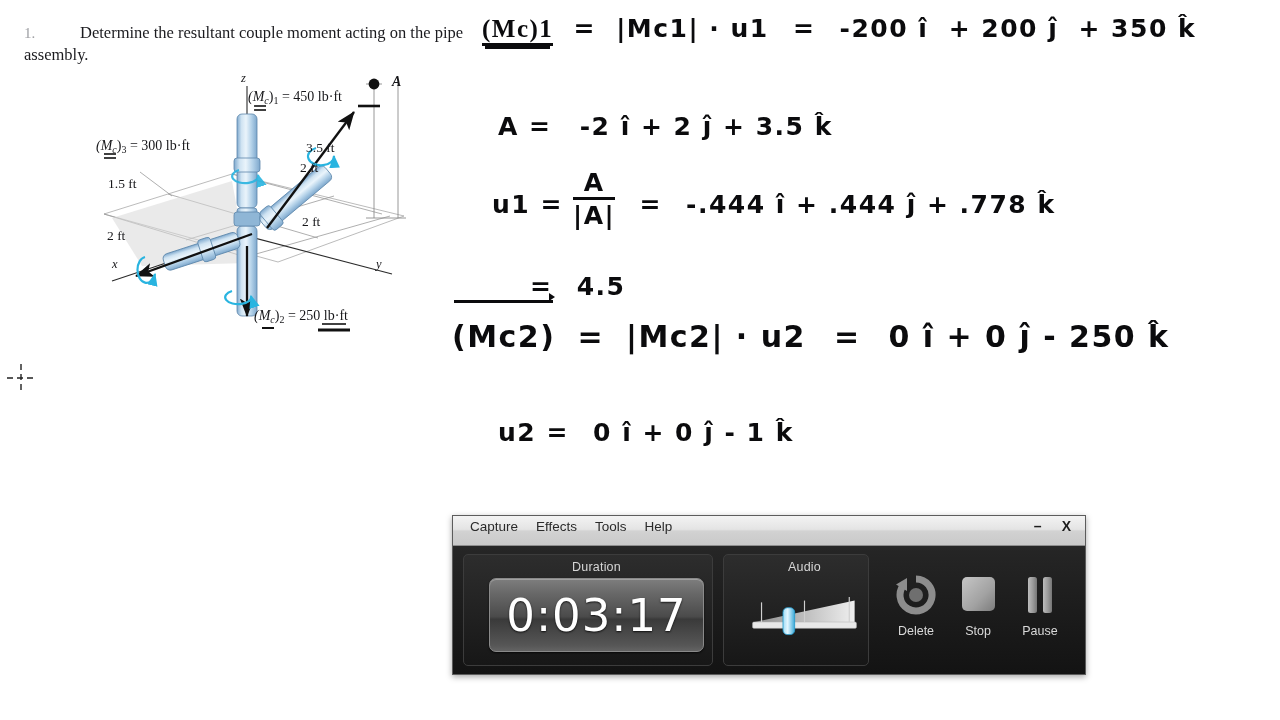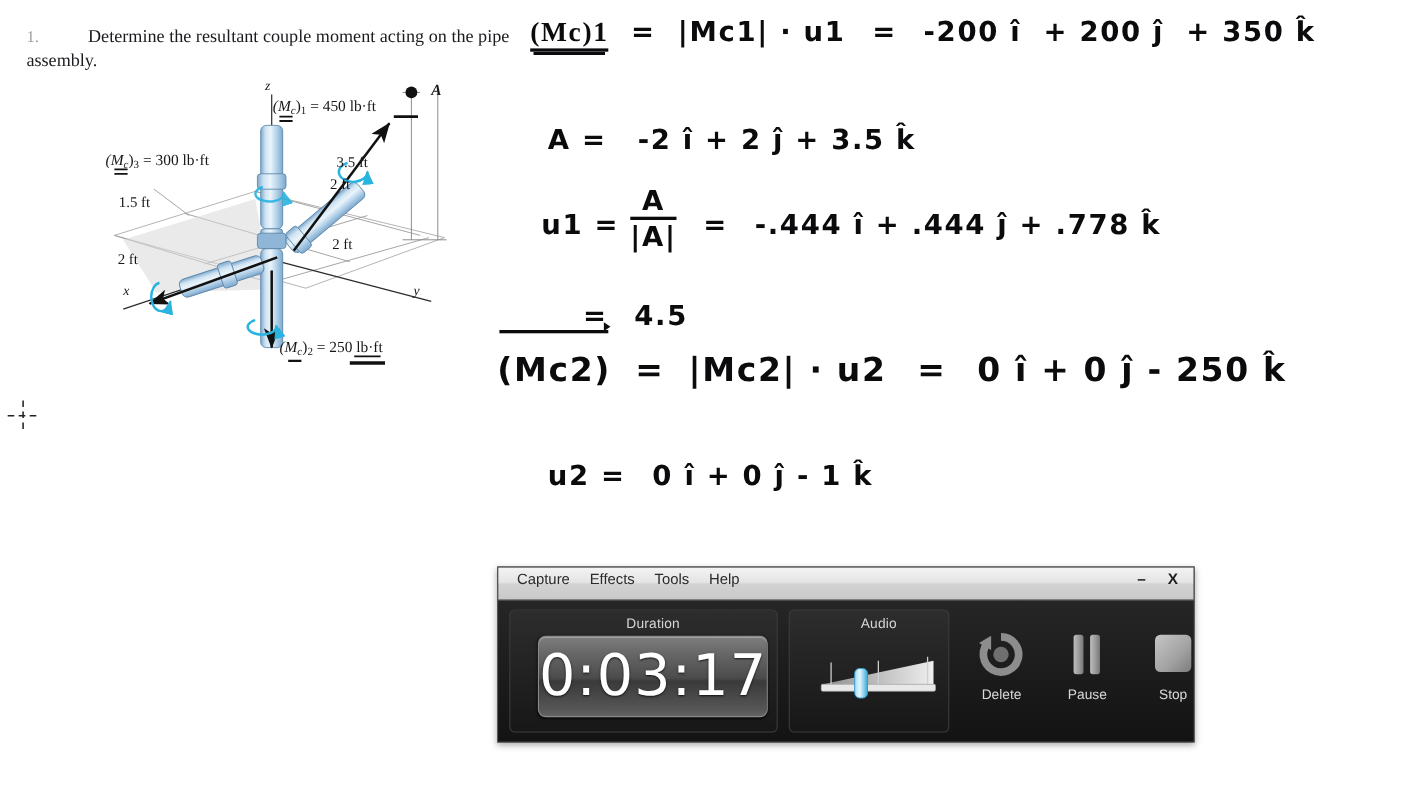--- a/index.html
+++ b/index.html
@@ -185,39 +185,38 @@
     border-radius: 7px;
     background: linear-gradient(to bottom, #7e7e7e 0%, #6a6a6a 18%, #4b4b4b 52%, #3a3a3a 56%, #565656 92%, #636363 100%);
     border: 1px solid #8a8a8a;
     box-shadow: inset 0 1px 0 rgba(255,255,255,0.28), 0 1px 2px rgba(0,0,0,0.7);
     display: flex;
     align-items: center;
     justify-content: center;
   }
   #duration-value {
     font-family: "DejaVu Sans", sans-serif;
-    font-size: 52px;
+    font-size: 45px;
     color: #ffffff;
     letter-spacing: 1px;
     text-shadow: 0 1px 2px rgba(0,0,0,0.8);
     line-height: 1;
   }
 
   #audio-panel { width: 146px; height: 112px; }
   #audio-meter {
     height: 72px;
     display: flex;
     align-items: center;
     justify-content: center;
   }
 
   #controls {
     display: flex;
     align-items: flex-start;
-    gap: 16px;
     padding: 14px 4px 0 6px;
   }
   .ctrl {
     width: 62px;
     display: flex;
     flex-direction: column;
     align-items: center;
     cursor: default;
   }
   .ctrl-icon {
@@ -473,46 +472,46 @@
             <path d="M21,5 a16,16 0 1 1 -11.3,4.7" fill="none" stroke="#8d8d8d" stroke-width="7" stroke-linecap="butt"></path>
             <circle cx="21" cy="21" r="7" fill="#6f6f6f"></circle>
             <path d="M11,3 L11,16 L0,9.5 Z" fill="#8d8d8d" transform="translate(1,1)"></path>
           </svg>
         </div>
         <div class="ctrl-label">Delete</div>
       </div>
 
       <div class="ctrl">
         <div class="ctrl-icon">
+          <svg width="40" height="42" viewBox="0 0 40 42" xmlns="http://www.w3.org/2000/svg">
+            <defs>
+              <linearGradient id="sqG" x1="0" y1="0" x2="1" y2="1">
+                <stop offset="0%" stop-color="#c6c6c6"></stop>
+                <stop offset="60%" stop-color="#a2a2a2"></stop>
+                <stop offset="100%" stop-color="#7c7c7c"></stop>
+              </linearGradient>
+            </defs>
+            <rect x="4" y="3" width="33" height="34" rx="5" fill="url(#sqG)"></rect>
+          </svg>
+        </div>
+        <div class="ctrl-label">Stop</div>
+      </div>
+
+      <div class="ctrl">
+        <div class="ctrl-icon">
           <svg width="34" height="42" viewBox="0 0 34 42" xmlns="http://www.w3.org/2000/svg">
             <defs>
               <linearGradient id="barG" x1="0" y1="0" x2="1" y2="0">
                 <stop offset="0%" stop-color="#bdbdbd"></stop>
                 <stop offset="55%" stop-color="#9a9a9a"></stop>
                 <stop offset="100%" stop-color="#767676"></stop>
               </linearGradient>
             </defs>
             <rect x="5" y="3" width="9" height="36" rx="2.5" fill="url(#barG)"></rect>
             <rect x="20" y="3" width="9" height="36" rx="2.5" fill="url(#barG)"></rect>
           </svg>
         </div>
         <div class="ctrl-label">Pause</div>
       </div>
 
-      <div class="ctrl">
-        <div class="ctrl-icon">
-          <svg width="40" height="42" viewBox="0 0 40 42" xmlns="http://www.w3.org/2000/svg">
-            <defs>
-              <linearGradient id="sqG" x1="0" y1="0" x2="1" y2="1">
-                <stop offset="0%" stop-color="#c6c6c6"></stop>
-                <stop offset="60%" stop-color="#a2a2a2"></stop>
-                <stop offset="100%" stop-color="#7c7c7c"></stop>
-              </linearGradient>
-            </defs>
-            <rect x="4" y="3" width="33" height="34" rx="5" fill="url(#sqG)"></rect>
-          </svg>
-        </div>
-        <div class="ctrl-label">Stop</div>
-      </div>
-
     </div>
   </div>
 </div>
 
 </body></html>

